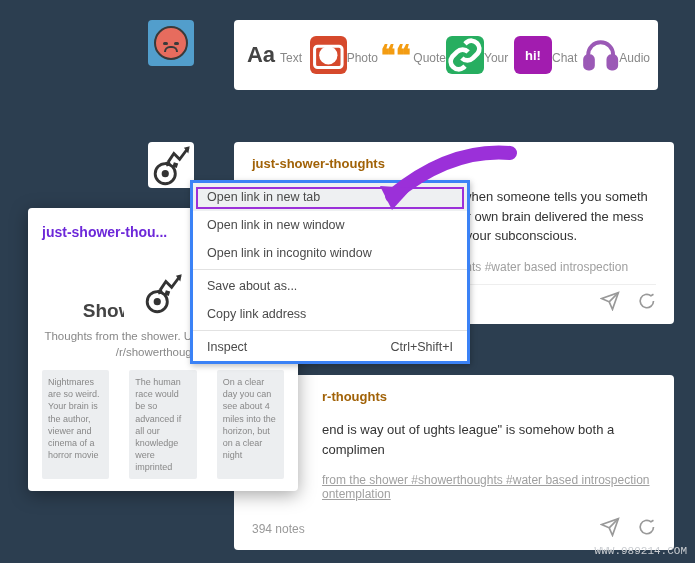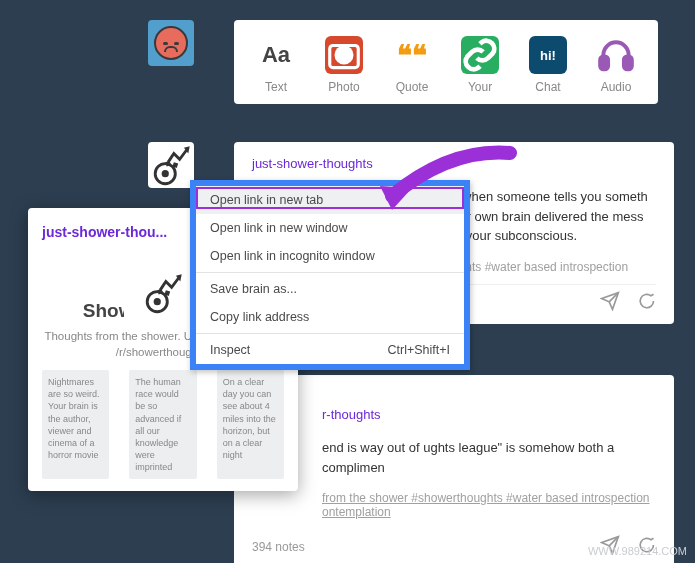--- a/index.html
+++ b/index.html
@@ -36,56 +36,56 @@
   .face .eye { position:absolute; width:5px; height:3px; background:#3a3a3a; border-radius:2px; top:14px;}
   .face .eye.l{left:7px;} .face .eye.r{right:7px;}
   .face .mouth{position:absolute; width:14px; height:6px; border:2px solid #3a3a3a; border-top:none; border-radius:0 0 10px 10px; bottom:6px; left:8px; transform:rotate(180deg);}
   .compose {
     background: #fff;
     border-radius: 4px;
     display: flex;
     padding: 16px 8px 10px;
   }
   .compose-item {
-    display:flex; flex-direction:column; align-items:center;
+    display:flex; flex-direction:row; align-items:center;
     width: 68px; cursor:pointer;
   }
   .compose-item .icon-box {
     width:38px; height:38px; display:flex; align-items:center; justify-content:center;
     border-radius:6px; margin-bottom:6px;
   }
   .compose-item .label { font-size:12px; color:#888; }
   .ic-text{font-weight:700;font-size:22px;color:#444;}
   .ic-photo{background:#d6492c;}
   .ic-quote{color:#f39c12;font-size:28px;font-weight:700;}
   .ic-link{background:#27ae60;}
-  .ic-chat{background:#0c4a6e;color:#fff;font-size:13px;font-weight:700;display:flex;align-items:center;justify-content:center;}
+  .ic-chat{background:#a21caf;color:#fff;font-size:13px;font-weight:700;display:flex;align-items:center;justify-content:center;}
   .ic-audio{color:#9b59b6;}
 
   .post-avatar {
     position:absolute;
     width:46px; height:46px; background:#fff; border-radius:4px;
     display:flex; align-items:center; justify-content:center;
   }
   .pa1{top:142px; left:148px;}
 
   .post1 {
     position:absolute; top:142px; left:234px; width:440px;
     background:#fff; border-radius:4px; padding:14px 18px 10px;
     font-size:13px;
   }
-  .post-user{font-weight:400; font-size:13px; color:#6d28d9; margin-bottom:16px;}
+  .post-user{font-weight:700; font-size:13px; color:#a16207; margin-bottom:16px;}
   .post-body{color:#333; line-height:1.5; margin-bottom:14px;}
   .tags{color:#a0a0a0; font-size:12px; margin-bottom:10px;}
   .post-foot{display:flex; justify-content:flex-end; gap:16px; padding-top:6px; border-top:1px solid #eee;}
   .post-foot svg{width:20px;height:20px;}
 
   .context-menu {
     position:absolute; top:180px; left:190px;
-    width:280px; background:#fff; border:6px solid #3b82f6;
+    width:280px; background:#fff; border:3px solid #3b82f6;
     box-shadow: 1px 2px 6px rgba(0,0,0,0.25);
     font-size:12.5px; color:#4a4a4a; z-index:40;
   }
   .context-menu .item{padding:7px 14px; cursor:default; display:flex; justify-content:space-between;}
   .context-menu .item.hover{background:#eef0f2;}
   .context-menu .sep{border-top:1px solid #e2e2e2; margin:2px 0;}
   .highlight-box{
     position:absolute; top:187px; left:196px; width:268px; height:22px;
     border:2px solid #9b30d9; z-index:50; pointer-events:none;
   }
@@ -112,21 +112,21 @@
     position:absolute; top:375px; left:234px; width:440px;
     background:#fff; border-radius:4px; padding:14px 18px 10px;
     font-size:13px;
   }
   .notes{color:#999;font-size:12px;}
   .post2 .post-foot{border-top:none;justify-content:space-between;align-items:center;}
   .post2 .foot-icons{display:flex;gap:16px;}
 
   .watermark{
     position:absolute; bottom:6px; right:8px;
-    font-size:11px; color:#c9ccd0; font-family:Liberation Sans, sans-serif;
+    font-size:11px; color:#c9ccd0; font-family:Liberation Mono, monospace;
   }
 </style>
 </head>
 <body>
 
 <div class="top-bar">
   <div class="avatar-main">
     <div class="face">
       <div class="eye l"></div>
         <div class="eye r"></div>
@@ -219,21 +219,21 @@
       <span>Open link in new tab</span>
     </div>
   <div class="item">
       <span>Open link in new window</span>
     </div>
   <div class="item">
       <span>Open link in incognito window</span>
     </div>
   <div class="sep"></div>
   <div class="item">
-      <span>Save brain as...</span>
+      <span>Save about as...</span>
     </div>
   <div class="item">
       <span>Copy link address</span>
     </div>
   <div class="sep"></div>
   <div class="item">
     <span>Inspect</span>
     <span>Ctrl+Shift+I</span>
   </div>
 </div>
@@ -260,21 +260,21 @@
   <div class="hover-h">Shower Thoughts</div>
   <div class="hover-sub">Thoughts from the shower. Usually stolen from /r/showerthoughts.</div>
   <div class="thumbs">
     <div class="thumb">Nightmares are so weird. Your brain is the author, viewer and cinema of a horror movie</div>
     <div class="thumb">The human race would be so advanced if all our knowledge were imprinted</div>
     <div class="thumb">On a clear day you can see about 4 miles into the horizon, but on a clear night</div>
   </div>
 </div>
 
 <div class="post2">
-  <div class="post-user" style="padding-left:70px;margin-top:18px;"><span>r-thoughts</span></div>
+  <div class="post-user" style="padding-left:70px;"><span>r-thoughts</span></div>
   <div class="post-body" style="padding-left:70px;">
     <span>end is way out of ughts league" is somehow both a complimen</span>
   </div>
   <div class="tags" style="padding-left:70px; margin-top:10px;text-decoration:underline;">
     <span>from the shower  #showerthoughts  #water based introspection</span><br>
     <span>ontemplation</span>
   </div>
   <div class="post-foot">
     <span class="notes">394 notes</span>
     <div class="foot-icons">

